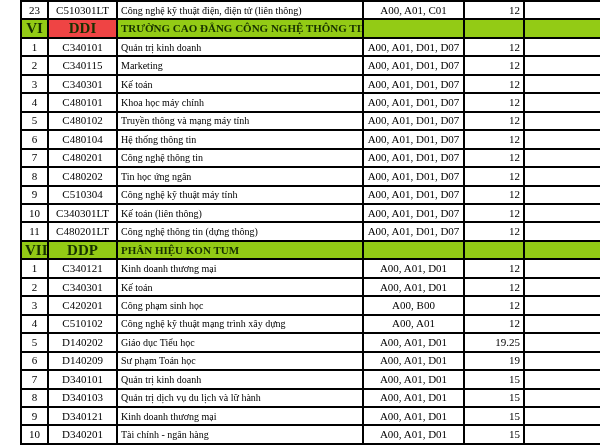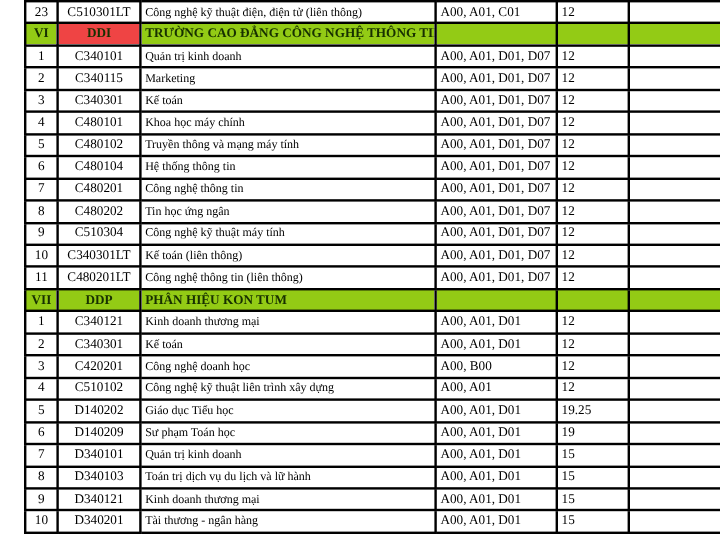--- a/index.html
+++ b/index.html
@@ -29,26 +29,26 @@
     padding: 0 3px;
     white-space: nowrap;
     overflow: hidden;
     height: 13px;
     line-height: 13px;
     background: #ffffff;
   }
   td.cell-no { text-align: center; padding: 0 1px; }
   td.cell-code { text-align: center; }
   td.cell-name { text-align: left; font-size: 10px; }
-  td.cell-combos { text-align: left; }
-  td.cell-score { text-align: left; }
+  td.cell-combos { text-align: center; }
+  td.cell-score { text-align: right; }
   td.cell-extra { }
   tr.section td {
     font-weight: bold;
-    font-size: 11px;
+    font-size: 15px;
   }
   tr.section td.cell-name { font-size: 11px; }
 </style>
 </head>
 <body>
 
 <div class="sheet">
   <table class="score-table">
     <colgroup>
         <col style="width: 27px;">
@@ -151,21 +151,21 @@
           <td class="cell-no">10</td>
           <td class="cell-code">C340301LT</td>
           <td class="cell-name">Kế toán (liên thông)</td>
           <td class="cell-combos">A00, A01, D01, D07</td>
           <td class="cell-score">12</td>
           <td class="cell-extra"></td>
         </tr>
         <tr>
           <td class="cell-no">11</td>
           <td class="cell-code">C480201LT</td>
-          <td class="cell-name">Công nghệ thông tin (liên thông)</td>
+          <td class="cell-name">Công nghệ thông tin (dựng thông)</td>
           <td class="cell-combos">A00, A01, D01, D07</td>
           <td class="cell-score">12</td>
           <td class="cell-extra"></td>
         </tr>
         <tr class="section">
           <td class="cell-no" style="background: rgb(147, 203, 21); color: rgb(23, 48, 0);">VII</td>
           <td class="cell-code" style="background: rgb(147, 203, 21); color: rgb(23, 48, 0);">DDP</td>
           <td class="cell-name" style="background: rgb(147, 203, 21); color: rgb(23, 48, 0);">PHÂN HIỆU KON TUM</td>
           <td class="cell-combos" style="background: rgb(147, 203, 21); color: rgb(23, 48, 0);"></td>
           <td class="cell-score" style="background: rgb(147, 203, 21); color: rgb(23, 48, 0);"></td>
@@ -183,29 +183,29 @@
           <td class="cell-no">2</td>
           <td class="cell-code">C340301</td>
           <td class="cell-name">Kế toán</td>
           <td class="cell-combos">A00, A01, D01</td>
           <td class="cell-score">12</td>
           <td class="cell-extra"></td>
         </tr>
         <tr>
           <td class="cell-no">3</td>
           <td class="cell-code">C420201</td>
-          <td class="cell-name">Công nghệ doanh học</td>
+          <td class="cell-name">Công phạm sinh học</td>
           <td class="cell-combos">A00, B00</td>
           <td class="cell-score">12</td>
           <td class="cell-extra"></td>
         </tr>
         <tr>
           <td class="cell-no">4</td>
           <td class="cell-code">C510102</td>
-          <td class="cell-name">Công nghệ kỹ thuật liên trình xây dựng</td>
+          <td class="cell-name">Công nghệ kỹ thuật mạng trình xây dựng</td>
           <td class="cell-combos">A00, A01</td>
           <td class="cell-score">12</td>
           <td class="cell-extra"></td>
         </tr>
         <tr>
           <td class="cell-no">5</td>
           <td class="cell-code">D140202</td>
           <td class="cell-name">Giáo dục Tiểu học</td>
           <td class="cell-combos">A00, A01, D01</td>
           <td class="cell-score">19.25</td>
@@ -223,36 +223,36 @@
           <td class="cell-no">7</td>
           <td class="cell-code">D340101</td>
           <td class="cell-name">Quản trị kinh doanh</td>
           <td class="cell-combos">A00, A01, D01</td>
           <td class="cell-score">15</td>
           <td class="cell-extra"></td>
         </tr>
         <tr>
           <td class="cell-no">8</td>
           <td class="cell-code">D340103</td>
-          <td class="cell-name">Toán trị dịch vụ du lịch và lữ hành</td>
+          <td class="cell-name">Quản trị dịch vụ du lịch và lữ hành</td>
           <td class="cell-combos">A00, A01, D01</td>
           <td class="cell-score">15</td>
           <td class="cell-extra"></td>
         </tr>
         <tr>
           <td class="cell-no">9</td>
           <td class="cell-code">D340121</td>
           <td class="cell-name">Kinh doanh thương mại</td>
           <td class="cell-combos">A00, A01, D01</td>
           <td class="cell-score">15</td>
           <td class="cell-extra"></td>
         </tr>
         <tr>
           <td class="cell-no">10</td>
           <td class="cell-code">D340201</td>
-          <td class="cell-name">Tài thương - ngân hàng</td>
+          <td class="cell-name">Tài chính - ngân hàng</td>
           <td class="cell-combos">A00, A01, D01</td>
           <td class="cell-score">15</td>
           <td class="cell-extra"></td>
         </tr>
       </tbody>
   </table>
 </div>
 
 </body></html>

